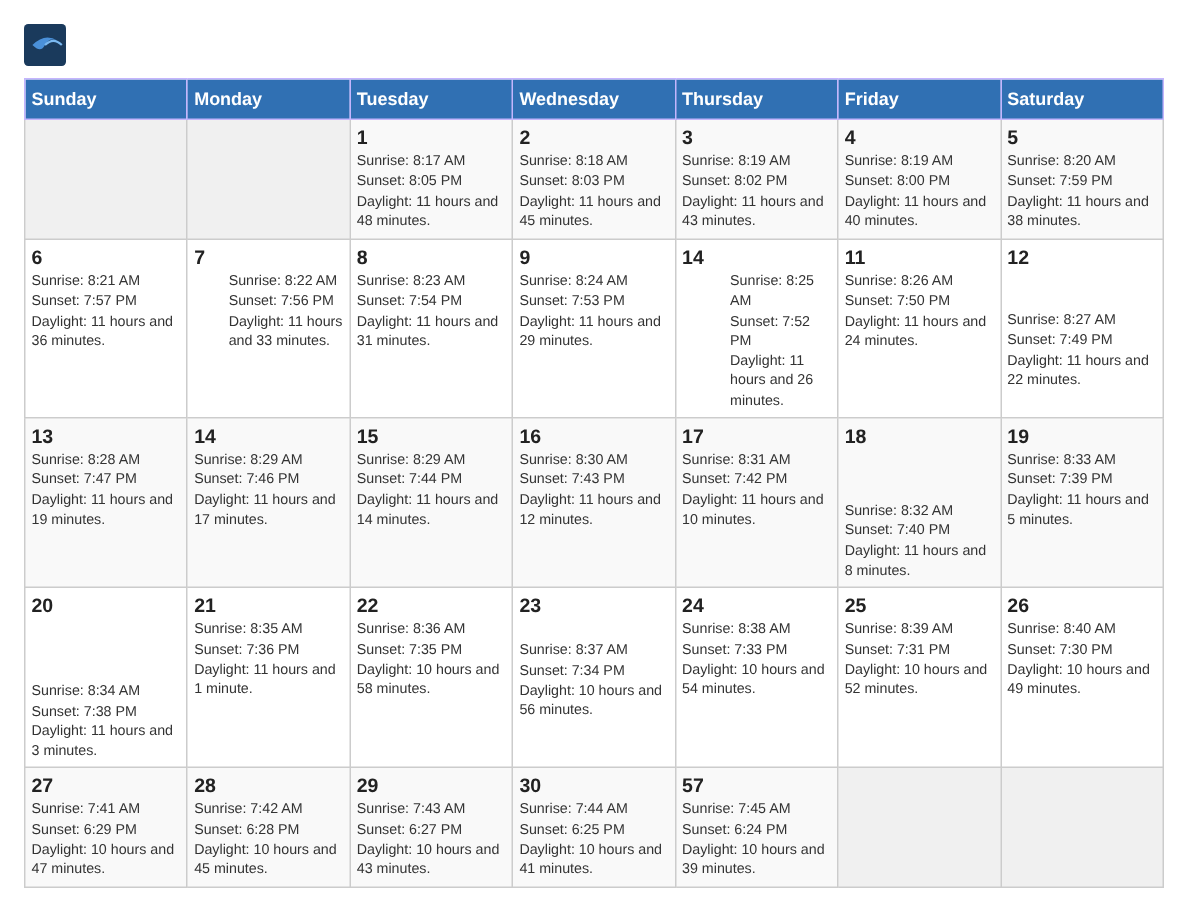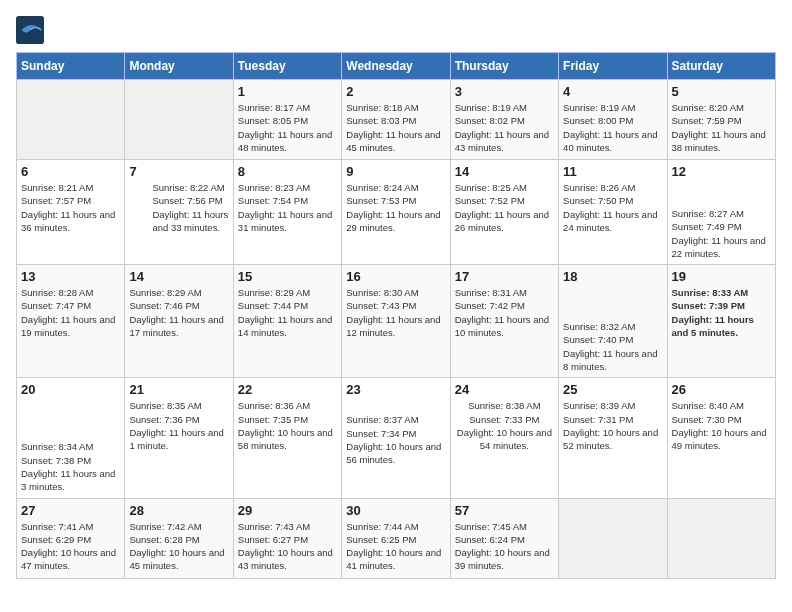--- a/index.html
+++ b/index.html
@@ -176,21 +176,21 @@
 Daylight: 11 hours and 31 minutes.</div>
         </td>
         <td>
           <span class="day-number">9</span>
           <div class="day-info" style="white-space: pre-line;">Sunrise: 8:24 AM
 Sunset: 7:53 PM
 Daylight: 11 hours and 29 minutes.</div>
         </td>
         <td>
           <span class="day-number">14</span>
-          <div class="day-info" style="white-space: pre-line;">Sunrise: 8:25 AM
+          <div class="day-info" style="white-space: pre-line; margin-left: 32px;">Sunrise: 8:25 AM
 Sunset: 7:52 PM
 Daylight: 11 hours and 26 minutes.</div>
         </td>
         <td>
           <span class="day-number">11</span>
           <div class="day-info" style="white-space: pre-line;">Sunrise: 8:26 AM
 Sunset: 7:50 PM
 Daylight: 11 hours and 24 minutes.</div>
         </td>
         <td>
@@ -232,21 +232,21 @@
 Daylight: 11 hours and 10 minutes.</div>
         </td>
         <td>
           <span class="day-number">18</span>
           <div class="day-info" style="white-space: pre-line; margin-top: 36px;">Sunrise: 8:32 AM
 Sunset: 7:40 PM
 Daylight: 11 hours and 8 minutes.</div>
         </td>
         <td>
           <span class="day-number">19</span>
-          <div class="day-info" style="white-space: pre-line; font-weight: bold;">Sunrise: 8:33 AM
+          <div class="day-info" style="white-space: pre-line;">Sunrise: 8:33 AM
 Sunset: 7:39 PM
 Daylight: 11 hours and 5 minutes.</div>
         </td>
       </tr>
       <tr>
         <td>
           <span class="day-number">20</span>
           <div class="day-info" style="white-space: pre-line; margin-top: 43px;">Sunrise: 8:34 AM
 Sunset: 7:38 PM
 Daylight: 11 hours and 3 minutes.</div>
@@ -264,21 +264,21 @@
 Daylight: 10 hours and 58 minutes.</div>
         </td>
         <td>
           <span class="day-number">23</span>
           <div class="day-info" style="white-space: pre-line; margin-top: 16px;">Sunrise: 8:37 AM
 Sunset: 7:34 PM
 Daylight: 10 hours and 56 minutes.</div>
         </td>
         <td>
           <span class="day-number">24</span>
-          <div class="day-info" style="white-space: pre-line; text-align: center;">Sunrise: 8:38 AM
+          <div class="day-info" style="white-space: pre-line;">Sunrise: 8:38 AM
 Sunset: 7:33 PM
 Daylight: 10 hours and 54 minutes.</div>
         </td>
         <td>
           <span class="day-number">25</span>
           <div class="day-info" style="white-space: pre-line;">Sunrise: 8:39 AM
 Sunset: 7:31 PM
 Daylight: 10 hours and 52 minutes.</div>
         </td>
         <td>

